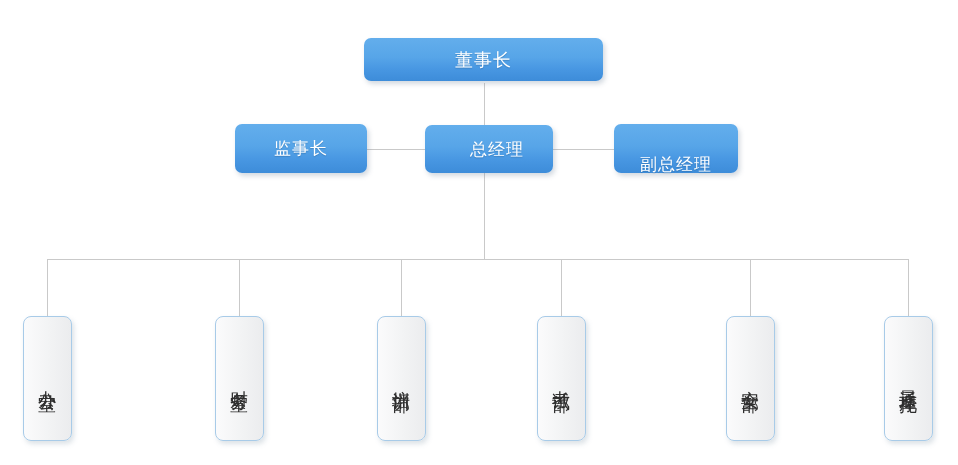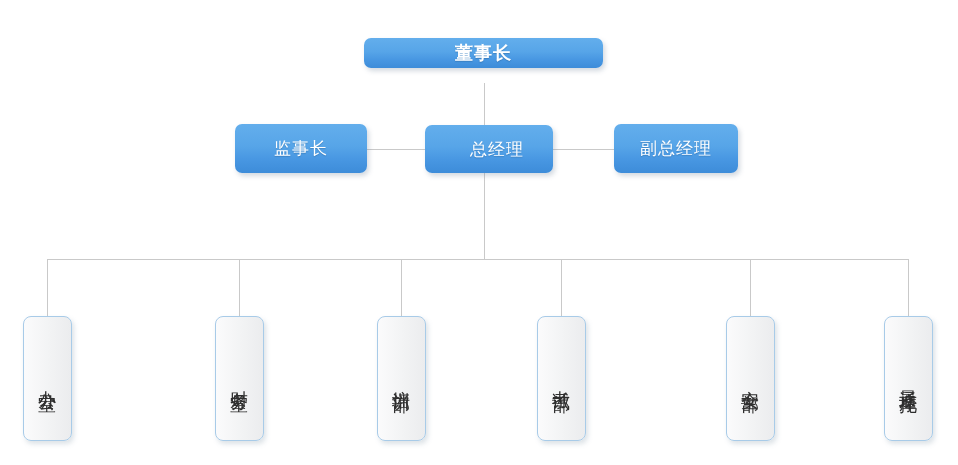--- a/index.html
+++ b/index.html
@@ -87,33 +87,33 @@
 
   <div class="line h" style="left:47px; top:259px; width:861px;"></div>
 
   <div class="line v" style="left:47px; top:259px; height:57px;"></div>
   <div class="line v" style="left:239px; top:259px; height:57px;"></div>
   <div class="line v" style="left:401px; top:259px; height:57px;"></div>
   <div class="line v" style="left:561px; top:259px; height:57px;"></div>
   <div class="line v" style="left:750px; top:259px; height:57px;"></div>
   <div class="line v" style="left:908px; top:259px; height:57px;"></div>
 
-  <div class="exec-box" id="node-chairman" style="left:364px; top:38px; width:239px; height:30px;font-weight:bold;">
+  <div class="exec-box" id="node-chairman" style="left:364px; top:38px; width:239px; height:43px;">
     <span class="label">董事长</span>
   </div>
 
   <div class="exec-box" id="node-supervisor" style="left:235px; top:124px; width:132px; height:49px;">
     <span class="label">监事长</span>
   </div>
 
   <div class="exec-box" id="node-general-manager" style="left:425px; top:125px; width:128px; height:48px;padding-left:16px;">
     <span class="label">总经理</span>
   </div>
 
-  <div class="exec-box" id="node-deputy-general-manager" style="left:614px; top:124px; width:124px; height:49px;">
+  <div class="exec-box" id="node-deputy-general-manager" style="left:614px; top:124px; width:124px; height:49px;align-items:flex-end;">
     <span class="label">副总经理</span>
   </div>
 
   <div class="dept-box" style="left:23px; top:316px; width:49px; height:125px;">
     <span class="label">办公室</span>
   </div>
 
   <div class="dept-box" style="left:215px; top:316px; width:49px; height:125px;">
     <span class="label">财务室</span>
   </div>

